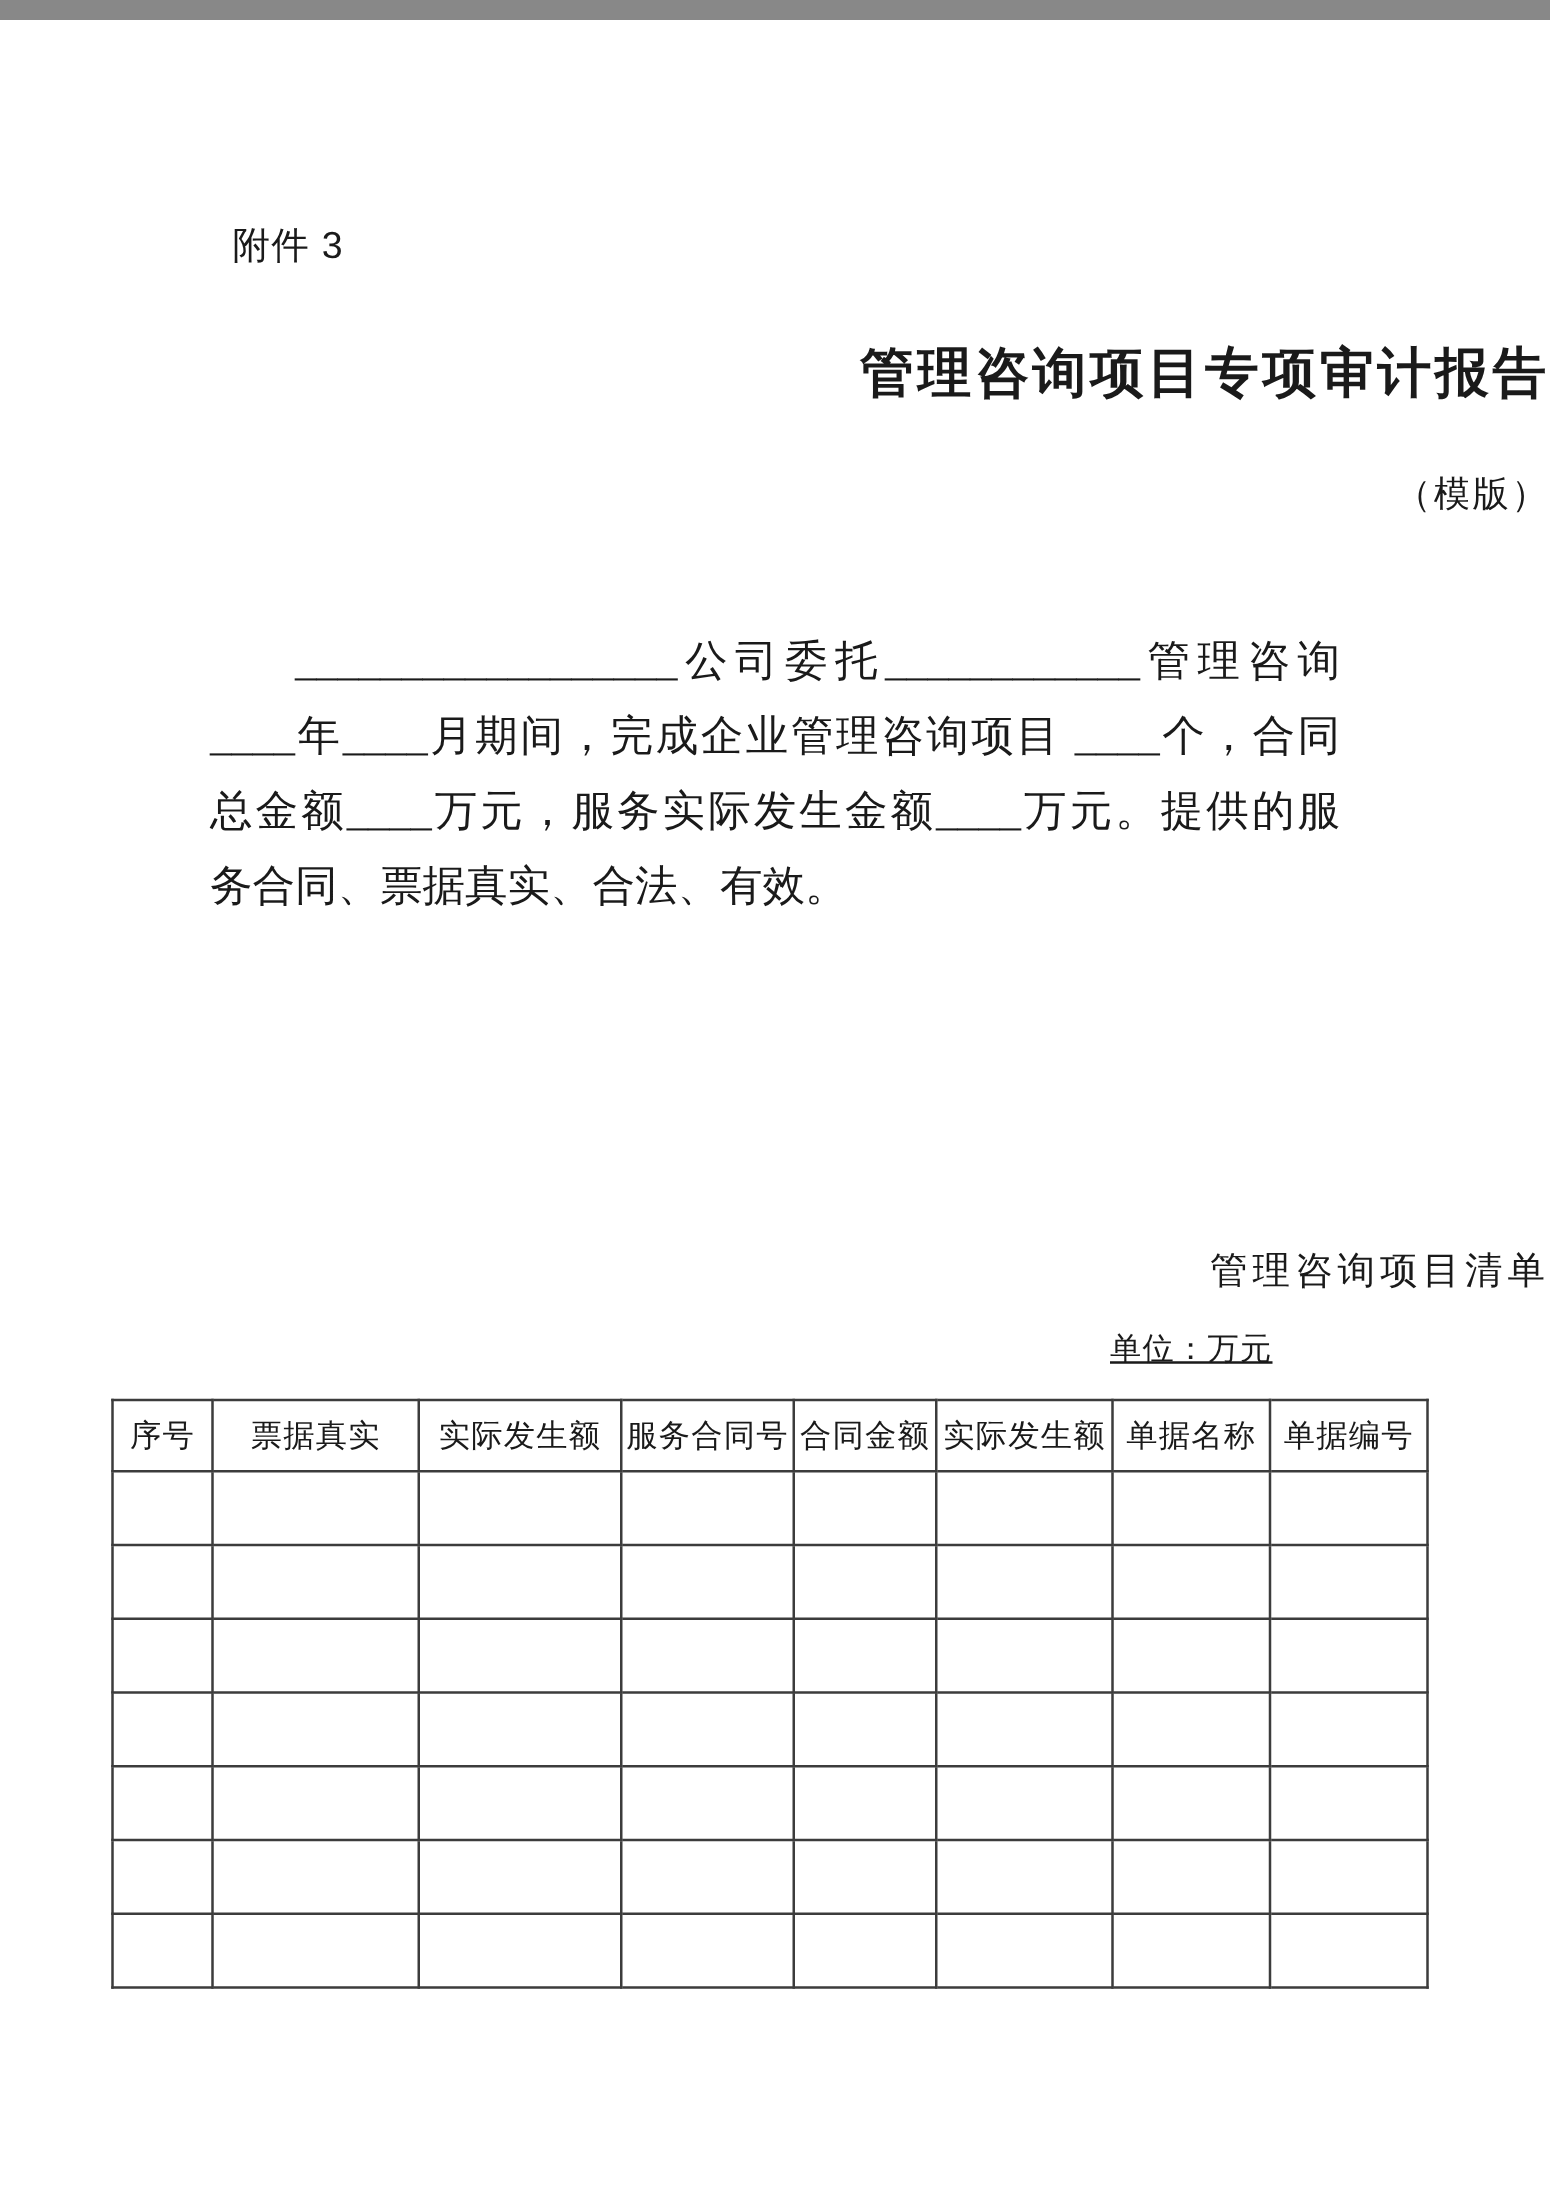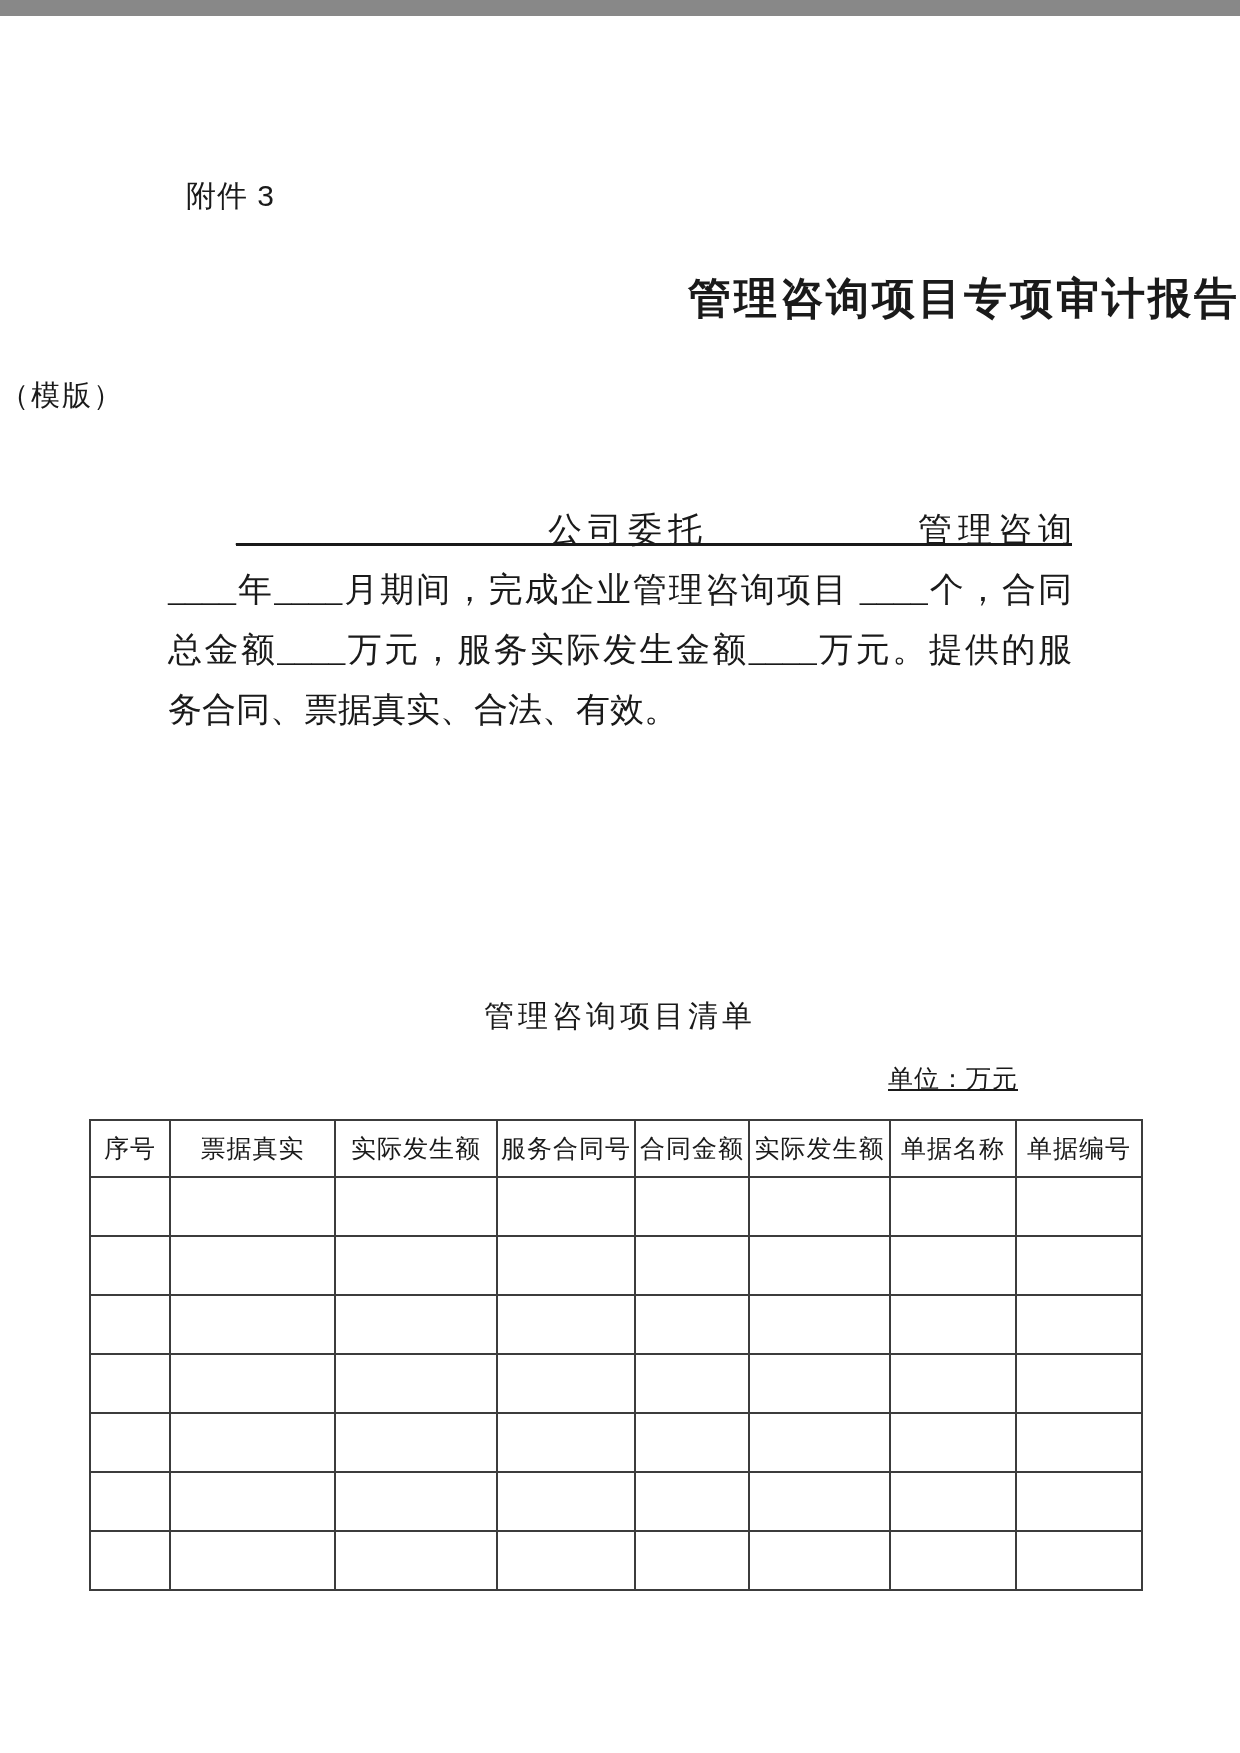--- a/index.html
+++ b/index.html
@@ -30,45 +30,45 @@
     font-size: 43px;
     font-weight: bold;
     font-family: "Liberation Sans", "DejaVu Sans", sans-serif;
     letter-spacing: 3px;
   }
   .doc-subtitle {
     position: absolute;
     left: 0;
     top: 360px;
     width: 100%;
-    text-align: left;
+    text-align: right;
     font-size: 29px;
     letter-spacing: 2px;
   }
   .body-paragraph {
     position: absolute;
     left: 168px;
     top: 484px;
     width: 904px;
     font-size: 34px;
     line-height: 60px;
   }
   .para-line {
     text-align: justify;
     text-align-last: justify;
     white-space: nowrap;
   }
-  .para-line.first { text-indent: 2em; text-decoration: underline; }
+  .para-line.first { text-indent: 2em; }
   .para-line.last  { text-align-last: left; }
   .table-title {
     position: absolute;
     left: 0;
     top: 980px;
     width: 100%;
-    text-align: center;
+    text-align: right;
     font-size: 30px;
     letter-spacing: 4px;
   }
   .unit-label {
     position: absolute;
     top: 1046px;
     right: 222px;
     font-size: 25px;
     letter-spacing: 1px;
     text-decoration: underline;

